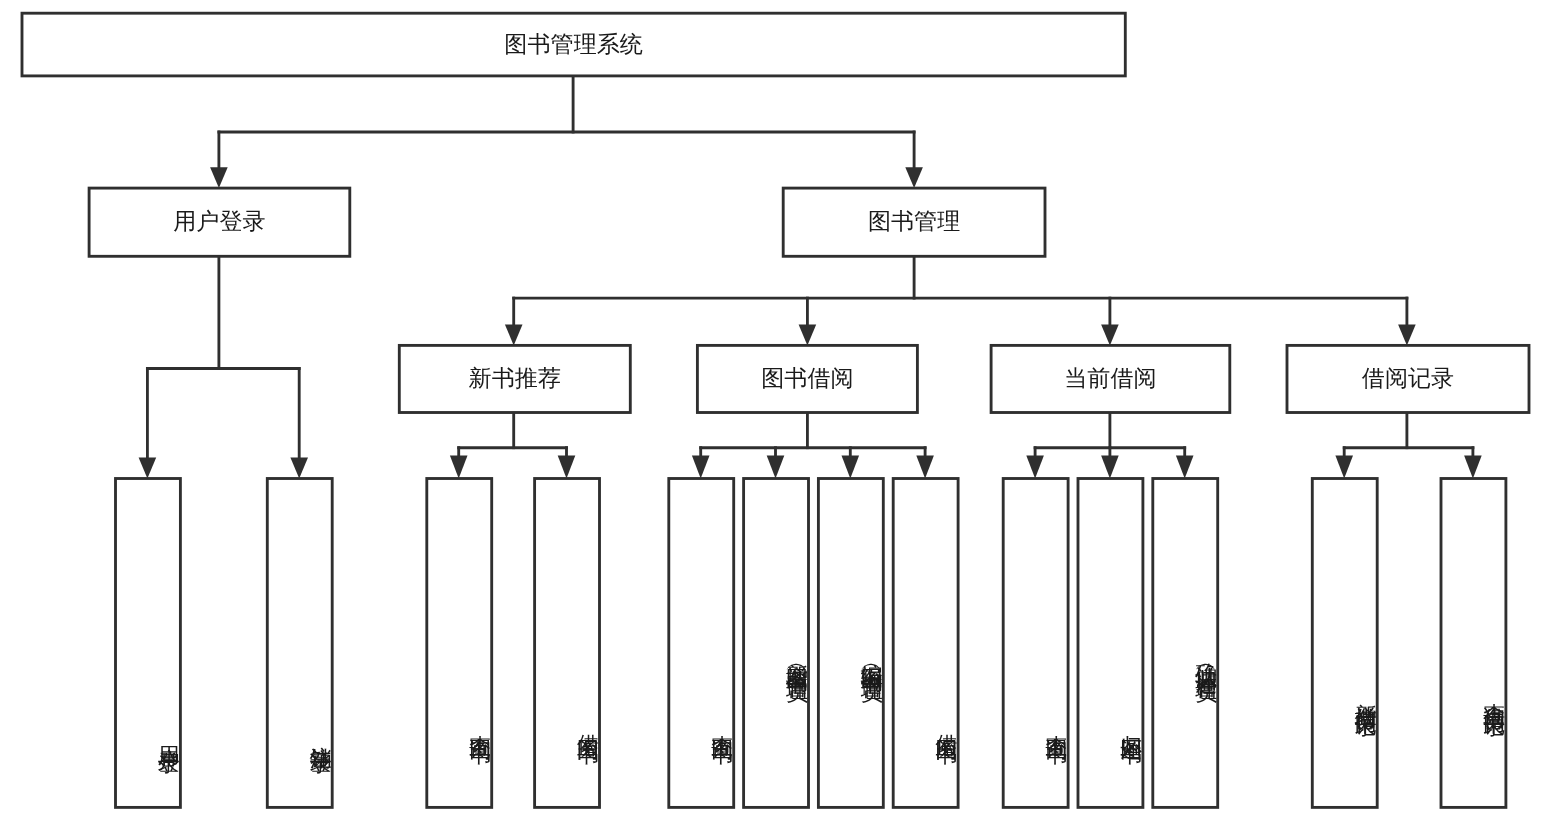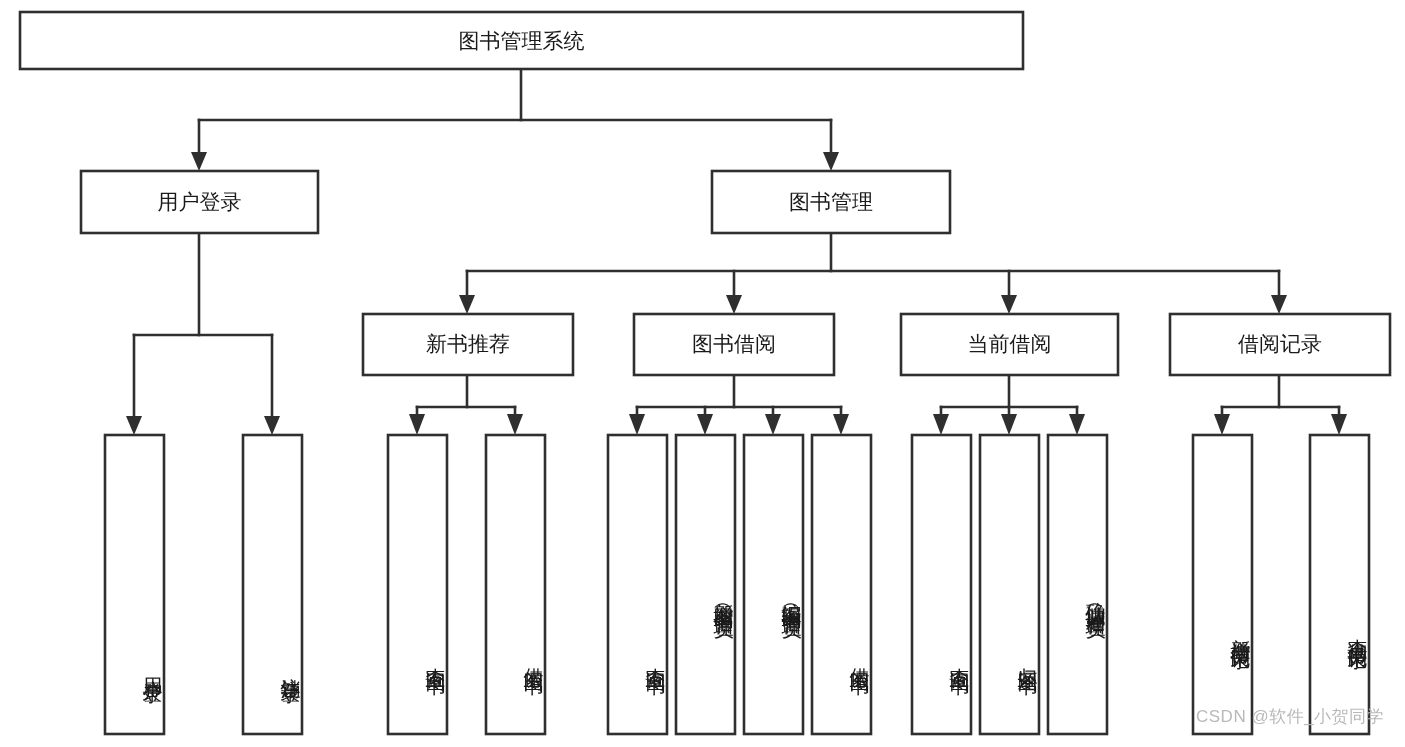--- a/index.html
+++ b/index.html
@@ -193,15 +193,14 @@
   <div class="node-label-v" style="left:608px;  top:435px; width:59px; height:299px; padding-top:72px;">查询图书</div>
   <div class="node-label-v" style="left:676px;  top:435px; width:59px; height:299px; padding-top:14px;">新增图书（管理员）</div>
   <div class="node-label-v" style="left:744px;  top:435px; width:59px; height:299px; padding-top:14px;">编辑图书（管理员）</div>
   <div class="node-label-v" style="left:812px;  top:435px; width:59px; height:299px; padding-top:72px;">借阅图书</div>
   <div class="node-label-v" style="left:912px;  top:435px; width:59px; height:299px; padding-top:72px;">查询图书</div>
   <div class="node-label-v" style="left:980px;  top:435px; width:59px; height:299px; padding-top:72px;">归还图书</div>
   <div class="node-label-v" style="left:1048px; top:435px; width:59px; height:299px; padding-top:14px;">确认归还（管理员）</div>
   <div class="node-label-v" style="left:1193px; top:435px; width:59px; height:299px; padding-top:46px;">新增借阅记录</div>
   <div class="node-label-v" style="left:1310px; top:435px; width:59px; height:299px; padding-top:46px;">查询借阅记录</div>
 
-  <div class="watermark" style="left:1196px; top:705px;">CSDN @软件_小贺同学</div>
 
 </div>
 
 </body></html>

